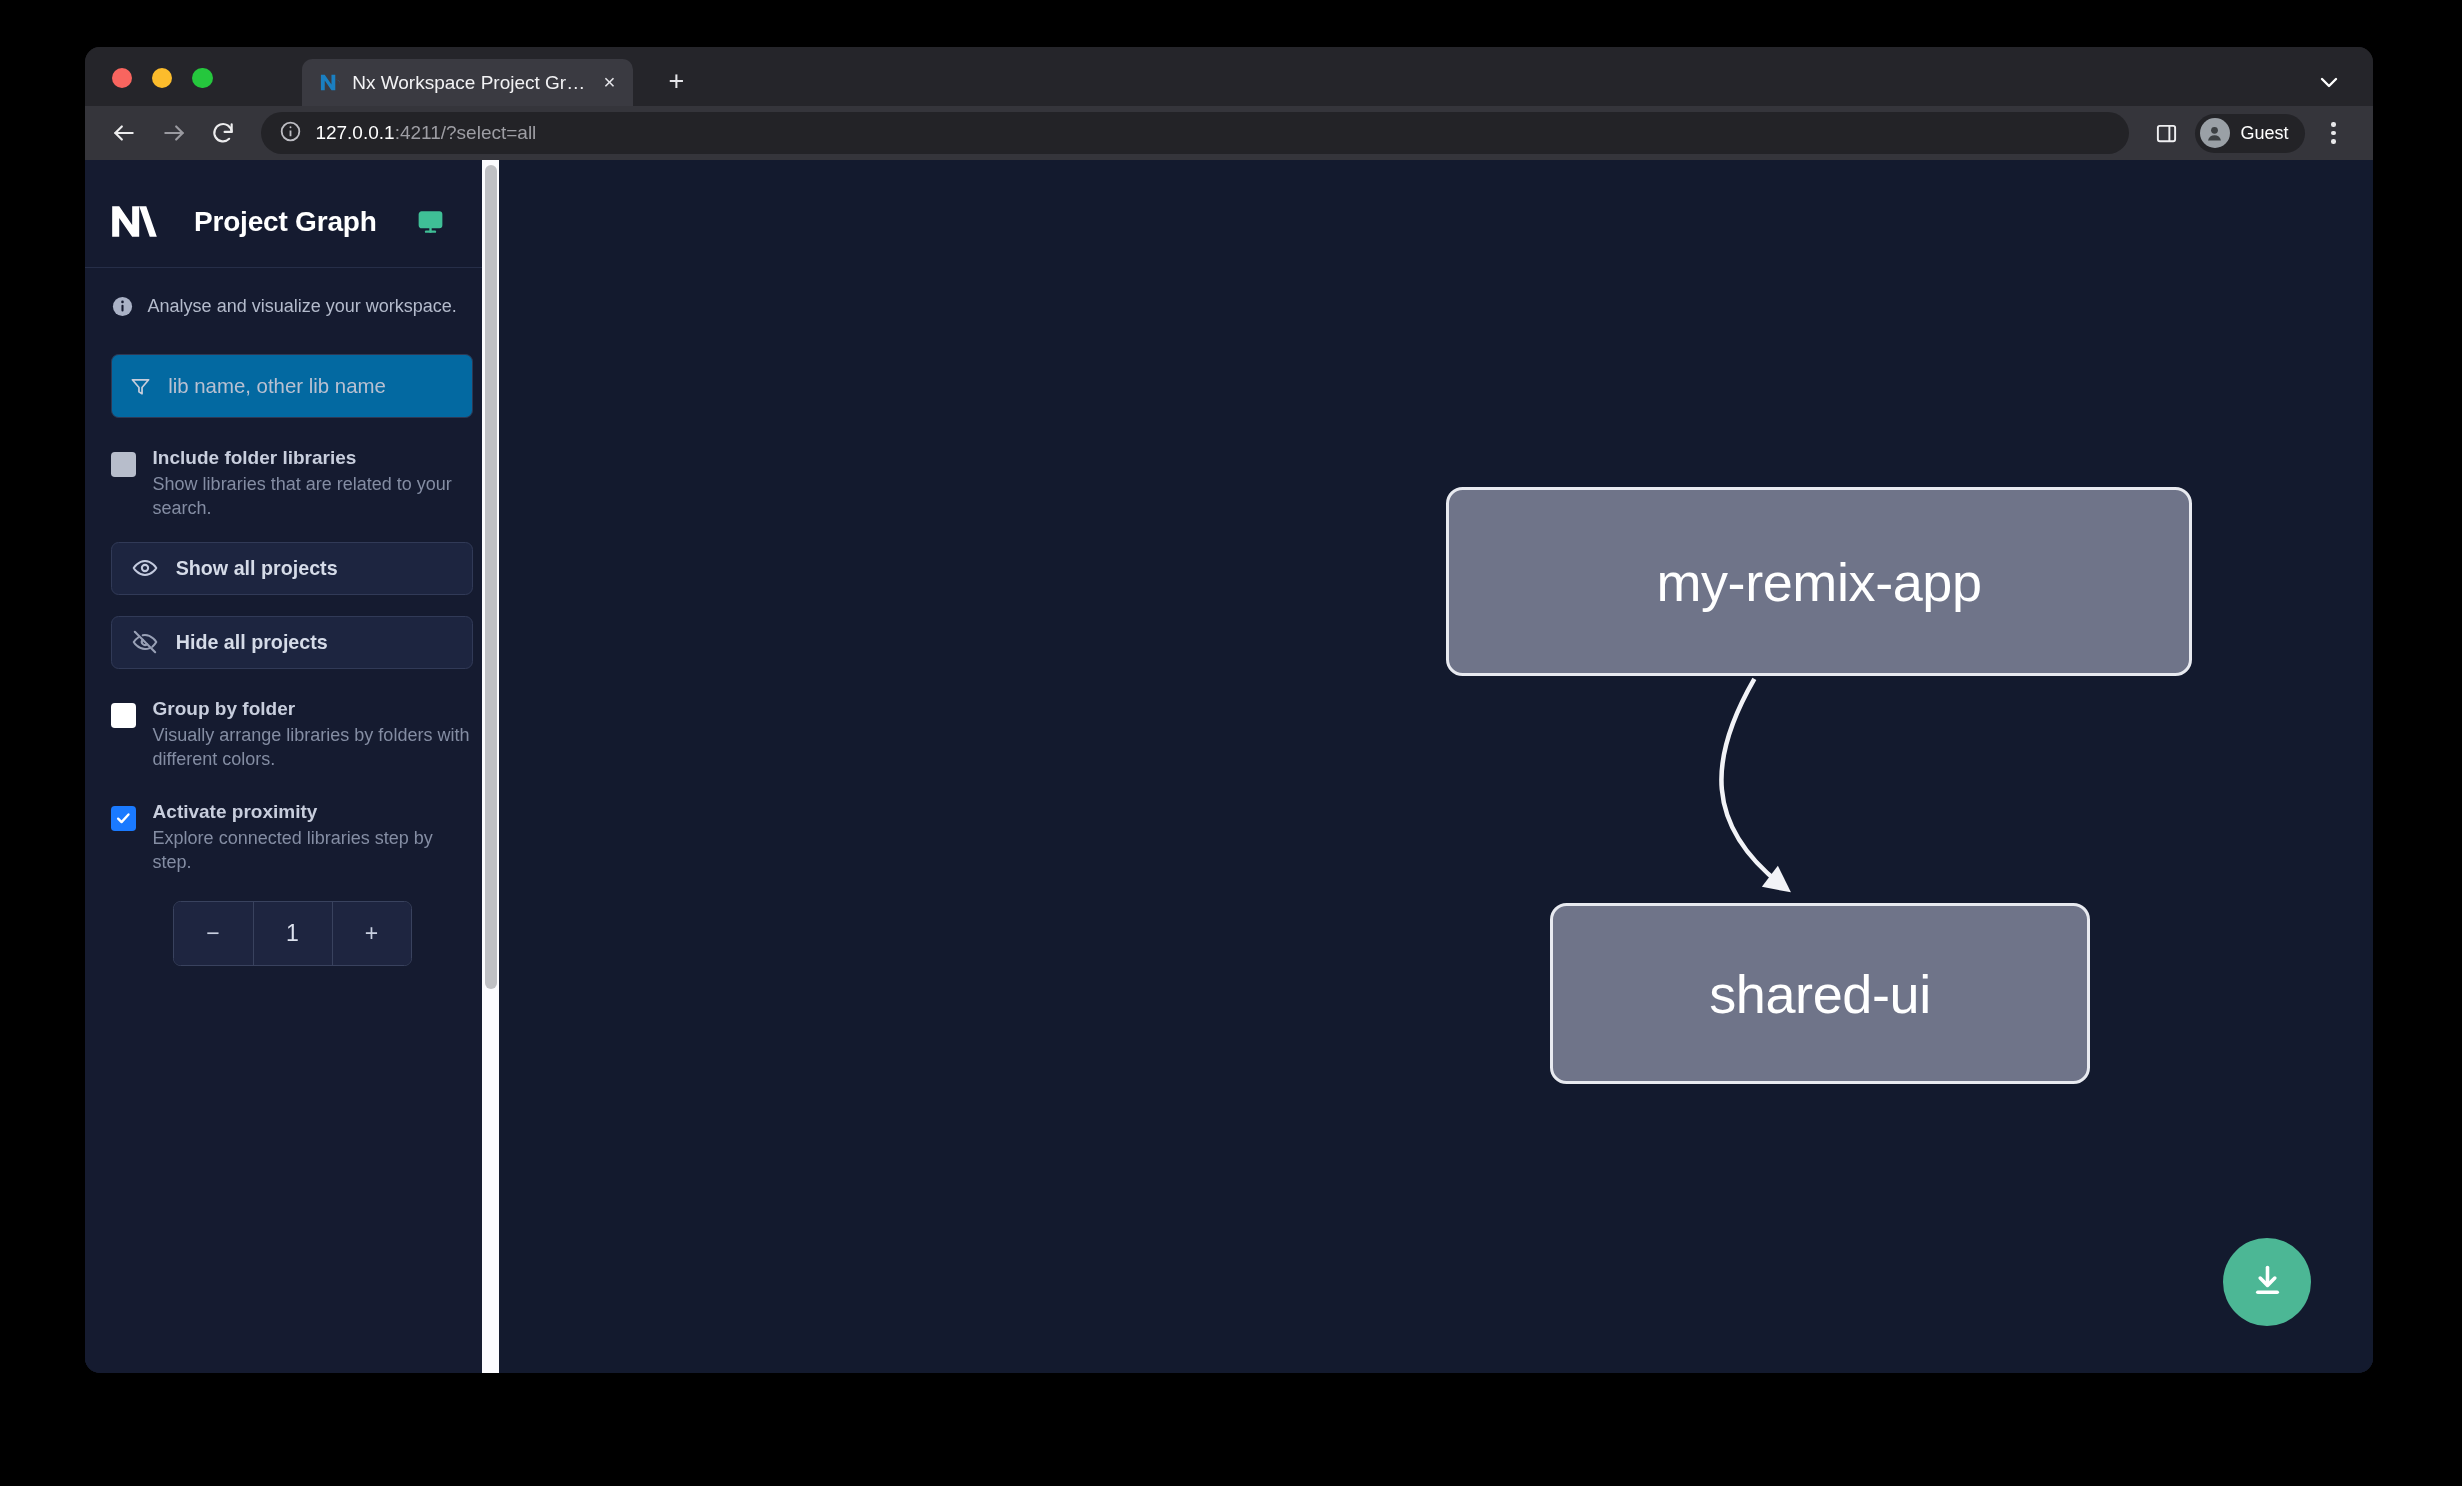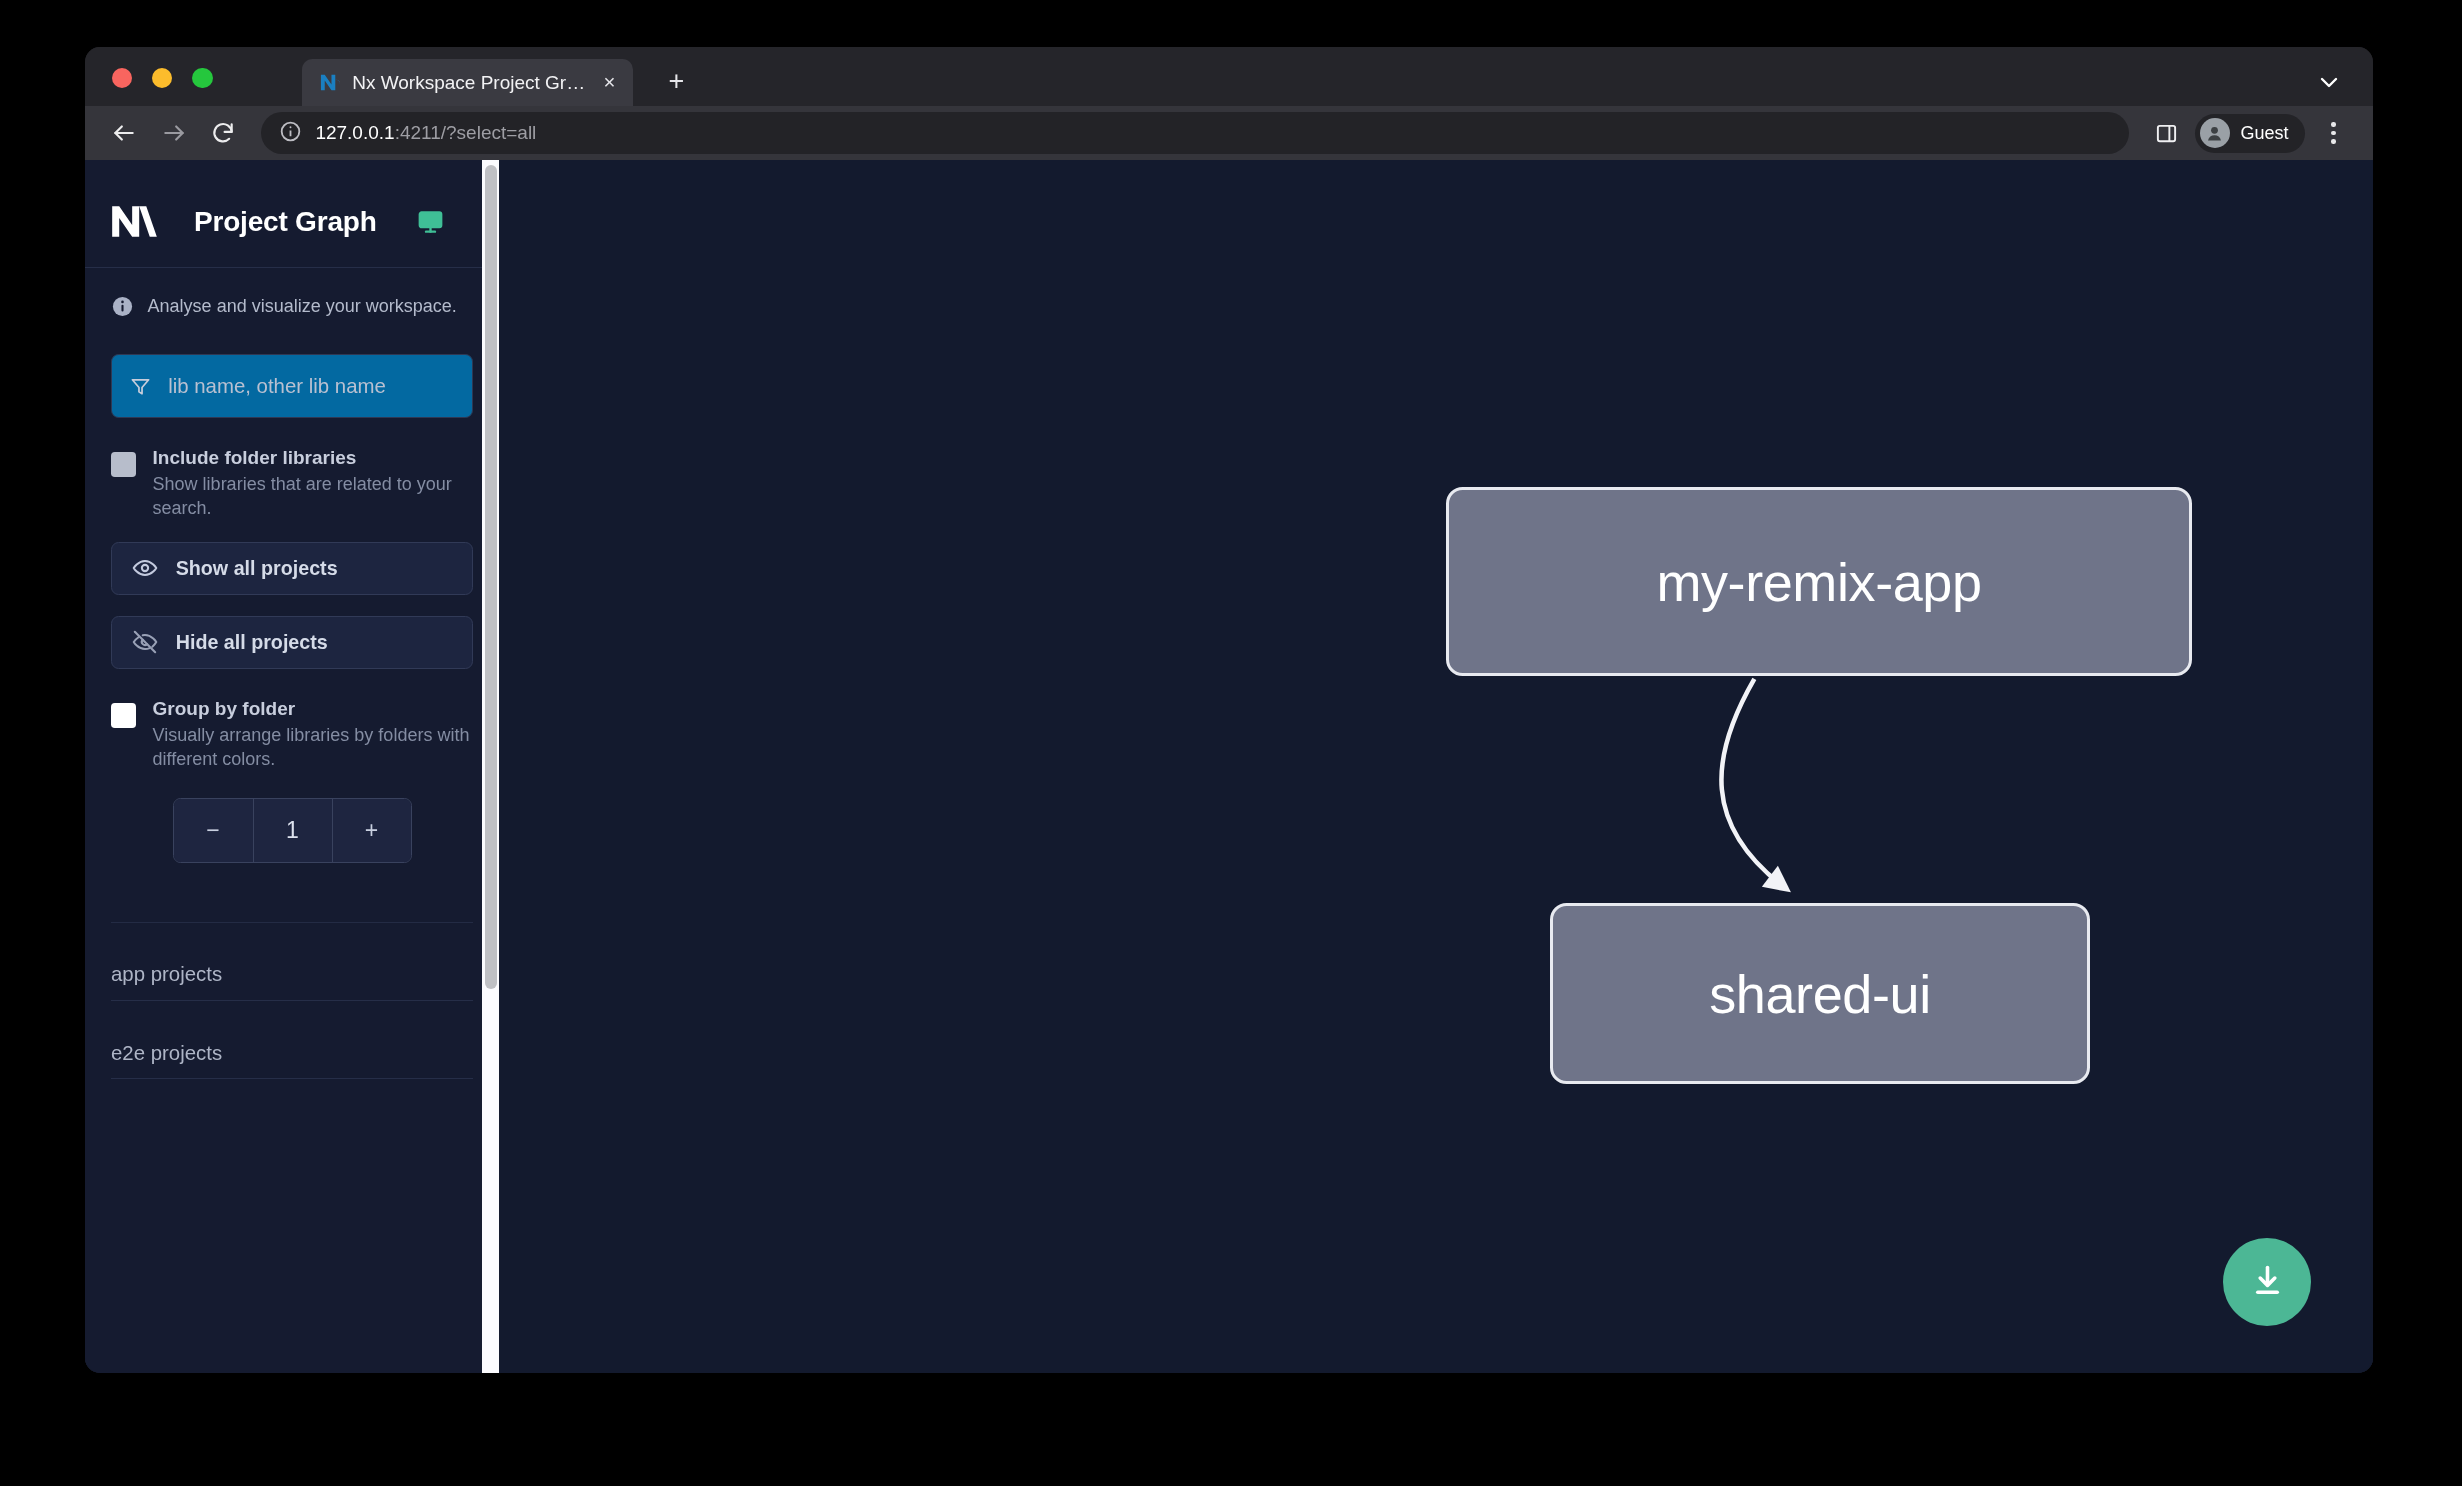--- a/index.html
+++ b/index.html
@@ -452,35 +452,38 @@
         </div>
 
         <div class="opt">
           <span class="cb empty"></span>
           <span class="opt-text">
             <span class="opt-label" style="display:block">Group by folder</span>
             <span class="opt-desc" style="display:block">Visually arrange libraries by folders with different colors.</span>
           </span>
         </div>
 
+        <div class="opt">
+          <span class="cb checked">
+            <svg width="16.6" height="16.6" viewBox="0 0 24 24" fill="none" stroke="#ffffff" stroke-width="3.4" stroke-linecap="round" stroke-linejoin="round">
+              <polyline points="4.5 12.5 9.5 17.5 19.5 6.5"></polyline>
+            </svg>
+          </span>
+          <span class="opt-text">
+            <span class="opt-label" style="display:block">Activate proximity</span>
+            <span class="opt-desc" style="display:block">Explore connected libraries step by step.</span>
+          </span>
+        </div>
 
         <div class="stepper">
           <div>−</div>
           <div class="val">1</div>
           <div>+</div>
         </div>
 
-        <div class="sb-sections">
-          <div class="sec-row">
-            <span class="t">app projects</span>
-          </div>
-          <div class="sec-row">
-            <span class="t">e2e projects</span>
-          </div>
-        </div>
 
       </div>
 
       <div class="sb-scroll">
         <div class="sb-thumb"></div>
       </div>
     </div>
 
     <div class="canvas">
 

